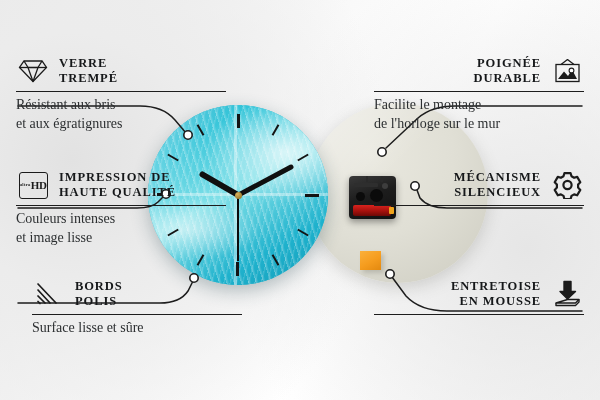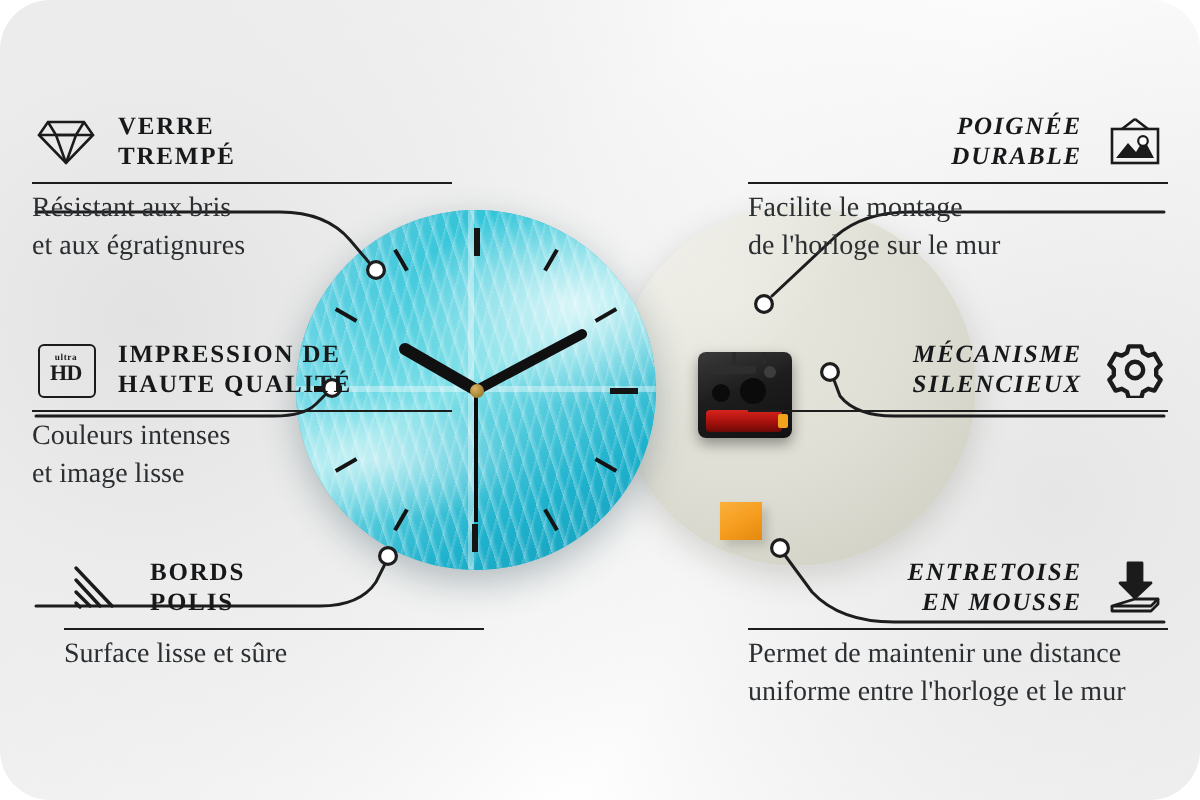--- a/index.html
+++ b/index.html
@@ -10,21 +10,20 @@
   #stage {
     position: relative;
     width: 600px;
     height: 400px;
     overflow: hidden;
     font-family: "Liberation Serif", serif;
     background:
       radial-gradient(circle at 12% 40%, #e2e2e2 0%, #ececec 22%, rgba(245,245,245,0) 55%),
       radial-gradient(circle at 88% 62%, #e6e6e6 0%, rgba(247,247,247,0) 50%),
       linear-gradient(118deg, #e9e9e9 0%, #f6f6f6 34%, #ffffff 62%, #f4f4f4 100%);
-    border-radius: 25px;
   }
 
   
   #product { position: absolute; left: 0; top: 0; width: 600px; height: 400px; }
 
   .back-disc {
     position: absolute;
     left: 308px; top: 103px;
     width: 180px; height: 180px;
     border-radius: 50%;
@@ -136,21 +135,21 @@
   }
 
   
   #wires { position: absolute; left: 0; top: 0; width: 600px; height: 400px; }
 
   
   .feature { position: absolute; width: 210px; }
   .feature .head {
     display: flex; align-items: center; gap: 9px;
   }
-  .feature.right .head { flex-direction: row; justify-content: flex-end; font-style: italic; }
+  .feature.right .head { flex-direction: row; justify-content: flex-end; }
   .ficon {
     flex: 0 0 auto; width: 34px; height: 30px;
     display: flex; align-items: center; justify-content: center;
     color: #1b1b1b;
   }
   .ftitle {
     font-family: "Liberation Serif", serif;
     font-weight: 700;
     font-size: 12.5px;
     letter-spacing: .9px;
@@ -174,21 +173,21 @@
   #f-impr    { left: 16px;  top: 170px; }
   #f-bords   { left: 32px;  top: 279px; }
   #f-poign   { left: 374px; top: 56px;  }
   #f-meca    { left: 374px; top: 170px; }
   #f-entre   { left: 374px; top: 279px; }
 
   .hd-badge {
     width: 27px; height: 25px;
     border: 1.8px solid #1b1b1b;
     border-radius: 3px;
-    display: flex; flex-direction: column;
+    display: flex; flex-direction: row;
     align-items: center; justify-content: center;
     line-height: 1;
   }
   .hd-badge .u { font-size: 4.6px; font-weight: 700; letter-spacing: .3px; }
   .hd-badge .h { font-size: 11px; font-weight: 700; letter-spacing: -.3px; }
 </style>
 </head>
 <body>
 
 <div id="stage">
@@ -387,19 +386,15 @@
       </span>
       <span class="ficon">
         <svg width="27" height="28" viewBox="0 0 27 28" fill="none" stroke="#1b1b1b" stroke-width="1.4" stroke-linejoin="round">
           <path d="M10,1.5 h7 v10 h4.5 L13.5,19 L6,11.5 h4 Z" fill="#1b1b1b"></path>
           <path d="M13.5,19.5 L25,19.5 L21.5,23 L2,23 Z"></path>
           <path d="M2,23 L2,25.5 L21.5,25.5 L25,22 L25,19.5"></path>
         </svg>
       </span>
     </div>
     <div class="rule"></div>
-    <div class="fdesc">
-      <span>Permet de maintenir une distance</span><br>
-      <span>uniforme entre l'horloge et le mur</span>
-    </div>
   </div>
 
 </div>
 
 </body></html>

